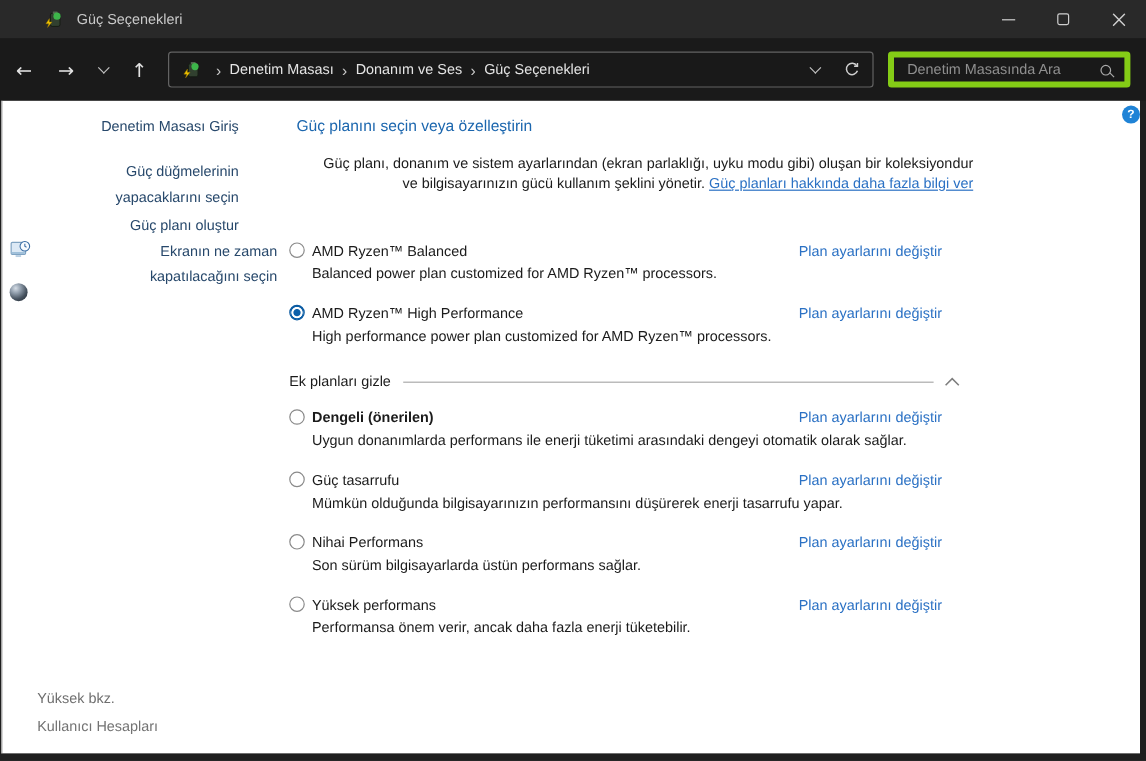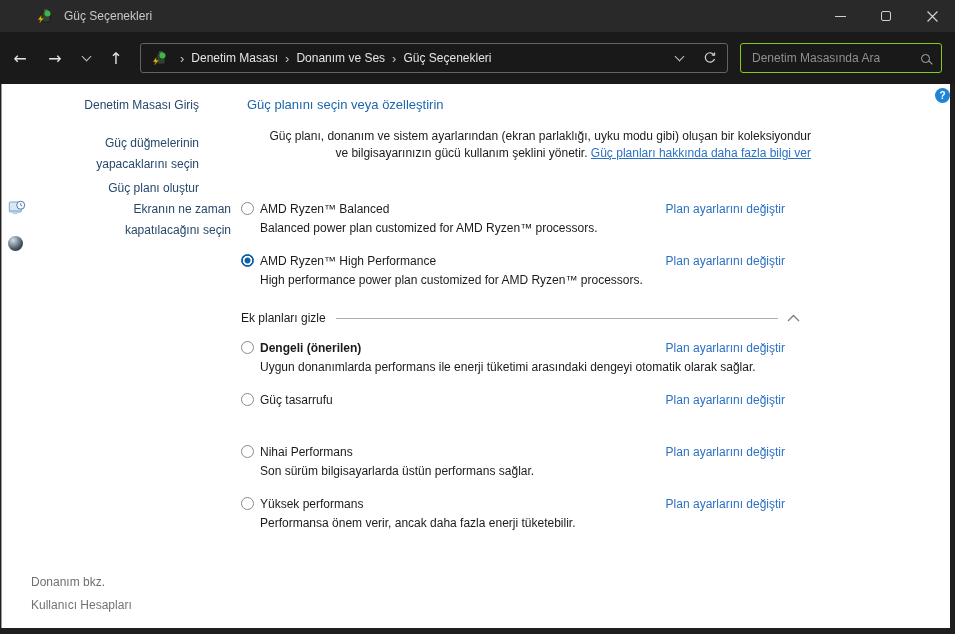--- a/index.html
+++ b/index.html
@@ -28,21 +28,21 @@
   .chev-down { width:7px; height:7px; border-right:1.4px solid #c2c2c2; border-bottom:1.4px solid #c2c2c2;
                transform:rotate(45deg); display:inline-block; margin-top:-4px; }
   .addressbar { position:absolute; left:140px; top:11px; width:588px; height:30px; background:#191919;
                 border:1px solid #636363; border-radius:3px; display:flex; align-items:center; padding:0 10px;
                 font-size:12px; color:#e4e4e4; }
   .crumb-icon { width:16px; height:16px; margin-right:6px; flex:0 0 auto; }
   .crumb-sep { color:#c9c9c9; font-size:13px; padding:0 7px; }
   .crumb-item { white-space:nowrap; cursor:default; }
   .addr-right { margin-left:auto; display:flex; align-items:center; gap:20px; }
   .searchbox { position:absolute; left:740px; top:11px; width:202px; height:30px; background:#191919;
-               border:1px solid #84cc16; border-radius:3px; display:flex; align-items:center; padding:0 11px; }
+               border:5px solid #84cc16; border-radius:3px; display:flex; align-items:center; padding:0 11px; }
   .searchbox input { flex:1; background:transparent; border:none; outline:none; color:#bdbdbd; font-size:12px;
                      font-family:"Liberation Sans", sans-serif; }
   .searchbox input::placeholder { color:#8f8f8f; opacity:1; }
   .mag { width:9px; height:9px; border:1.4px solid #ababab; border-radius:50%; position:relative; flex:0 0 auto; }
   .mag::after { content:""; position:absolute; width:5px; height:1.4px; background:#ababab;
                 transform:rotate(45deg); right:-4px; bottom:-2px; }
 
   
   .content { position:absolute; left:1px; top:84px; width:949px; height:544px; background:#ffffff;
              border-left:1px solid #9a9a9a; font-size:12px; color:#1b1b1b;text-align:right; }
@@ -152,21 +152,21 @@
       <rect x="1.4" y="10" width="10.8" height="1.6" fill="#9fc0da"></rect>
       <rect x="4.5" y="12.6" width="4.6" height="1.6" fill="#b9cfe2"></rect>
       <circle cx="12.2" cy="5.2" r="4" fill="#f7fbff" stroke="#3a6ea5" stroke-width="0.9"></circle>
       <path d="M12.2 3.2 L12.2 5.2 L13.6 6" stroke="#3a6ea5" fill="none" stroke-width="0.9"></path>
     </svg>
     <div class="side-item" style="top:115px;margin-left:32px;">Ekranın ne zaman kapatılacağını seçin</div>
     <span class="side-icon" style="top:152px;">
         <span class="sphere"></span>
       </span>
 
-    <div class="see-also-hdr" style="top:491px;">Donanım bkz.</div>
+    <div class="see-also-hdr" style="top:491px;">Yüksek bkz.</div>
     <div class="see-also-link" style="top:514px;">Kullanıcı Hesapları</div>
 
     <div class="help-btn">?</div>
     <div class="page-title">Güç planını seçin veya özelleştirin</div>
     <div class="intro"><span>Güç planı, donanım ve sistem ayarlarından (ekran parlaklığı, uyku modu gibi) oluşan bir koleksiyondur ve bilgisayarınızın gücü kullanım şeklini yönetir.</span>
       <a>Güç planları hakkında daha fazla bilgi ver</a></div>
 
 
     <div class="plan-row" style="top:117px;">
       <span class="radio"></span>
@@ -194,20 +194,21 @@
     <div class="plan-row" style="top:256px;">
       <span class="radio"></span>
       <span class="plan-name bold">Dengeli (önerilen)</span>
       <a class="plan-link">Plan ayarlarını değiştir</a>
       <span class="plan-desc">Uygun donanımlarda performans ile enerji tüketimi arasındaki dengeyi otomatik olarak sağlar.</span>
     </div>
     <div class="plan-row" style="top:308px;">
       <span class="radio"></span>
       <span class="plan-name">Güç tasarrufu</span>
       <a class="plan-link">Plan ayarlarını değiştir</a>
+      <span class="plan-desc">Mümkün olduğunda bilgisayarınızın performansını düşürerek enerji tasarrufu yapar.</span>
     </div>
     <div class="plan-row" style="top:360px;">
       <span class="radio"></span>
       <span class="plan-name">Nihai Performans</span>
       <a class="plan-link">Plan ayarlarını değiştir</a>
       <span class="plan-desc">Son sürüm bilgisayarlarda üstün performans sağlar.</span>
     </div>
     <div class="plan-row" style="top:412px;">
       <span class="radio"></span>
       <span class="plan-name">Yüksek performans</span>

